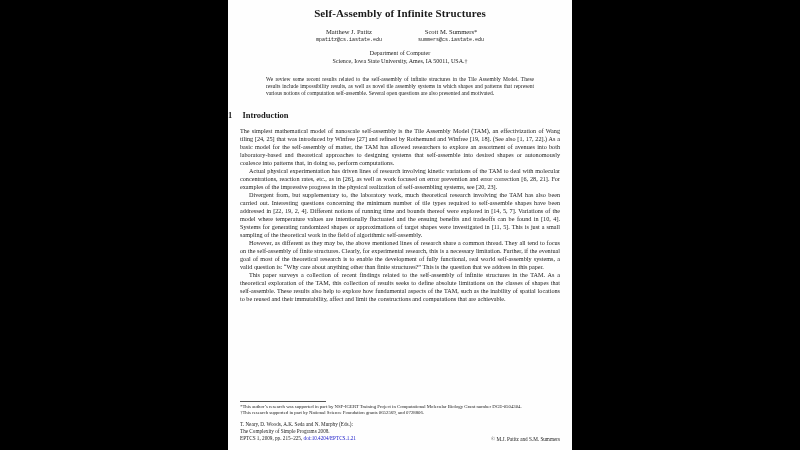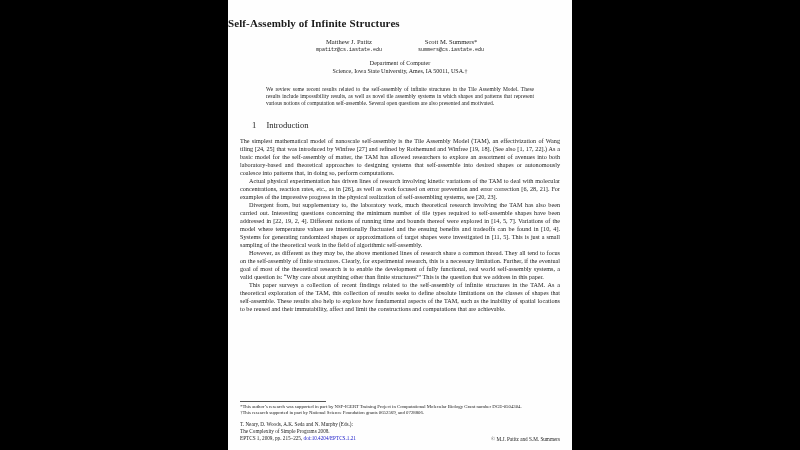--- a/index.html
+++ b/index.html
@@ -18,21 +18,22 @@
     left: 228px;
     top: 0;
     width: 344px;
     height: 450px;
     background: #fefefe;
     color: #1a1a1a;
     font-family: "Liberation Serif", "DejaVu Serif", serif;
   }
 
   .title {
-    margin-top: 17px;
+    margin-top: 7px;
+    text-align: center;
     font-size: 11px;
     font-weight: bold;
     letter-spacing: 0.1px;
   }
 
   .authors-row {
     display: flex;
     justify-content: center;
     gap: 36px;
     margin-top: 9px;
@@ -53,23 +54,23 @@
   }
 
   .abstract {
     margin: 11px 38px 0 38px;
     font-size: 5.5px;
     line-height: 7px;
     text-align: justify;
   }
 
   .section-heading {
-    margin: 13px 12px 7px 24px;
+    margin: 13px 12px 7px 0;
     font-size: 8.5px;
-    font-weight: normal;
+    font-weight: bold;
   }
   .sec-num { margin-right: 8px; }
 
   .body-par {
     margin: 0 12px;
     font-size: 6.2px;
     line-height: 8px;
     text-align: justify;
     text-indent: 9px;
   }

